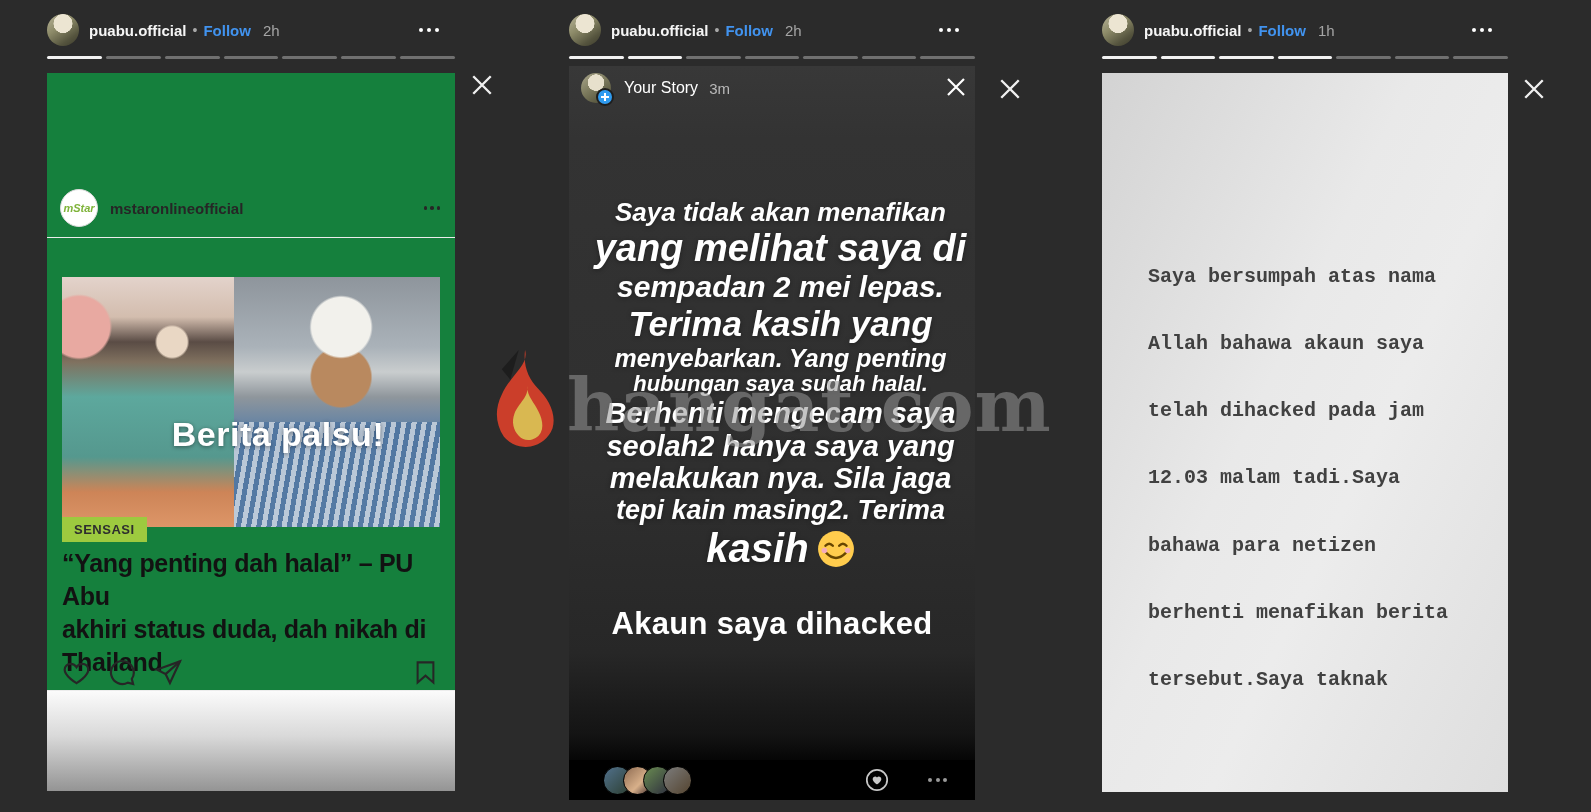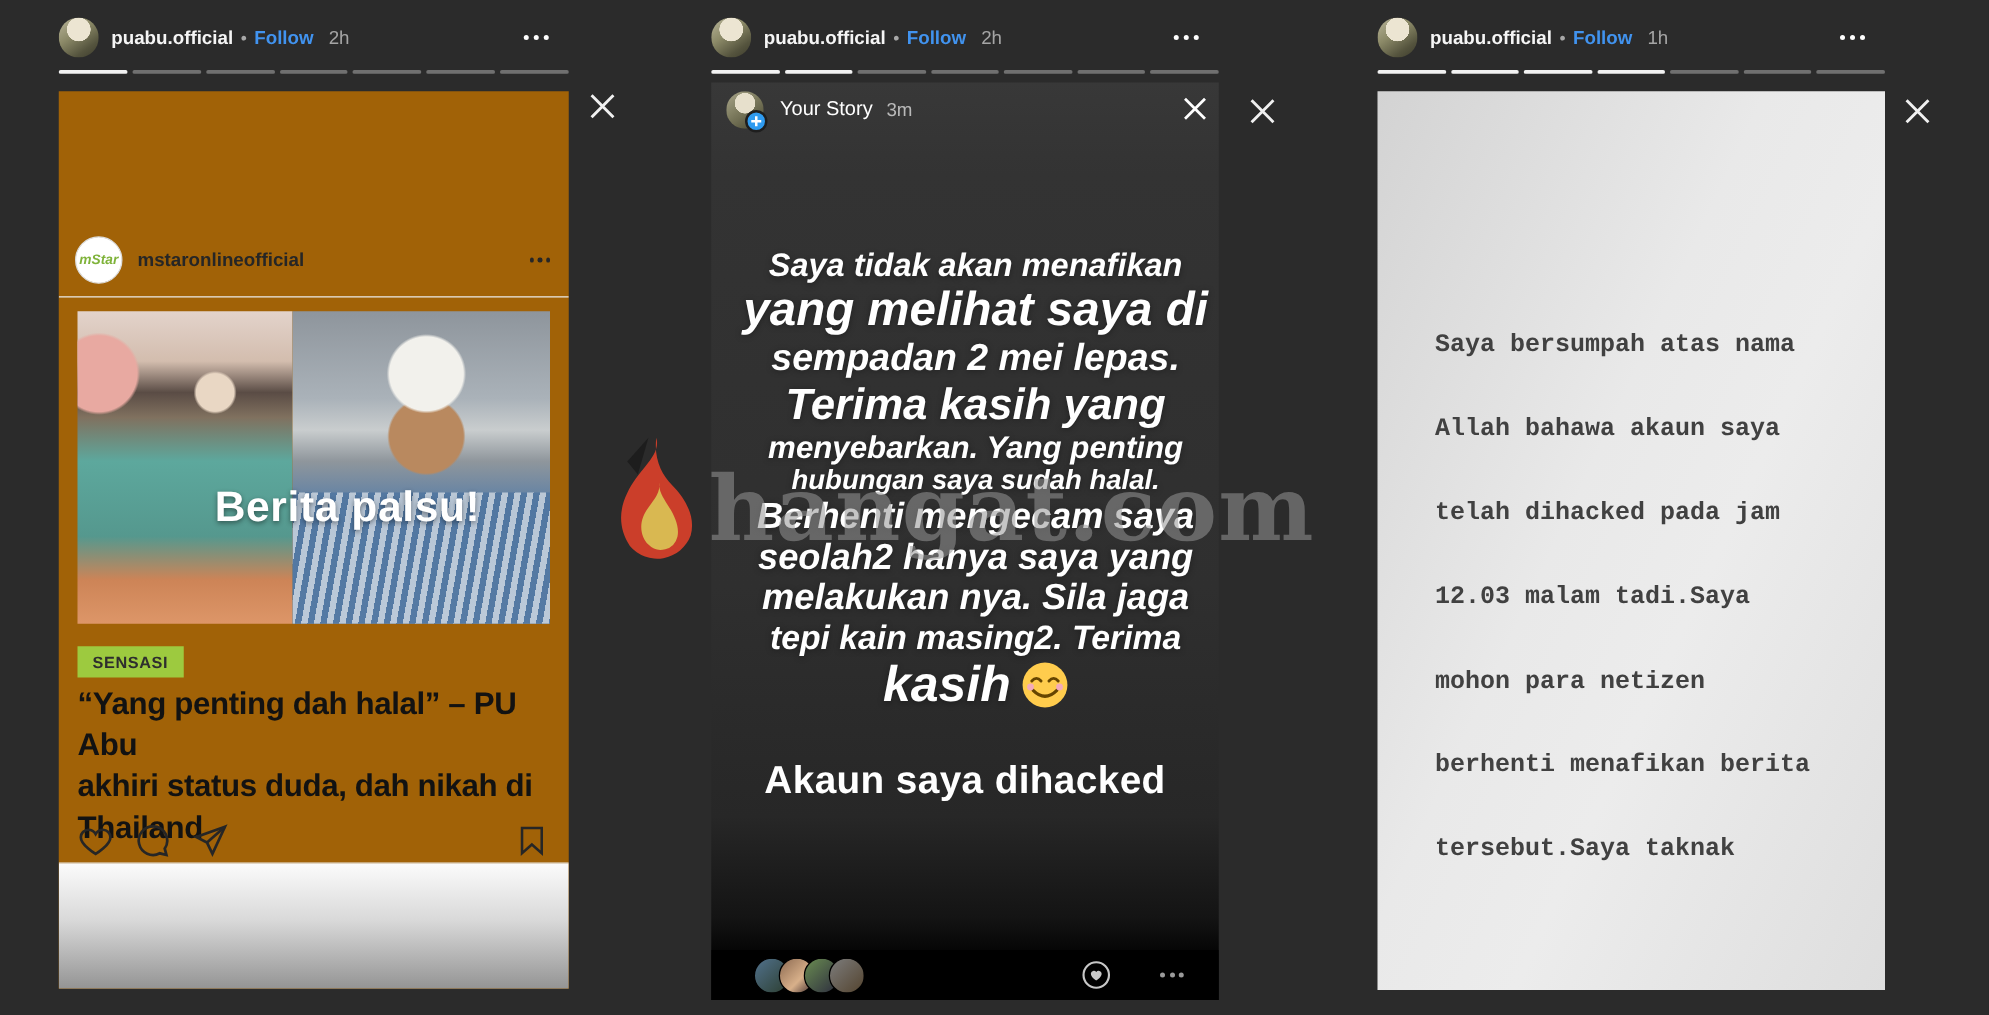--- a/index.html
+++ b/index.html
@@ -25,31 +25,31 @@
   .progress{position:absolute;top:56px;left:0;right:0;height:3px;display:flex;gap:4px;}
   .progress i{flex:1;background:rgba(255,255,255,.33);border-radius:2px;}
   .progress i.fill{background:#f2f2f2;}
 
   
   .close{position:absolute;width:30px;height:30px;background:none;border:none;cursor:pointer;padding:0;z-index:70;}
   .close svg{display:block;}
   .c1{left:468px;top:70px;} .c2{left:996px;top:74px;} .c3{left:1520px;top:74px;}
 
   
-  .card1{position:absolute;top:73px;left:0;right:0;height:718px;background:#a16207;overflow:hidden;}
+  .card1{position:absolute;top:73px;left:0;right:0;height:718px;background:#15803d;overflow:hidden;}
   .post-head{position:absolute;top:112px;left:13px;right:13px;height:46px;display:flex;align-items:center;}
   .mstar-logo{width:36px;height:36px;border-radius:50%;border:1px solid #dcdcdc;background:#fff;
     display:flex;align-items:center;justify-content:center;font-size:11px;font-weight:bold;
     font-style:italic;color:#7fb33a;flex:0 0 36px;}
   .post-uname{margin-left:12px;font-weight:bold;font-size:15px;color:#262626;}
   .pmore{margin-left:auto;background:none;border:none;cursor:pointer;display:flex;gap:3px;padding:6px 2px;}
   .pmore b{width:3.5px;height:3.5px;border-radius:50%;background:#262626;display:block;}
   .ig-divider{position:absolute;left:0;right:0;border-top:1px solid #ececec;}
   .d1{top:164px;} .d2{top:617px;}
-  .post-img{position:absolute;top:176px;left:15px;width:432px;height:250px;display:flex;text-decoration:underline;}
+  .post-img{position:absolute;top:204px;left:15px;width:432px;height:250px;display:flex;text-decoration:underline;}
   .img-left{width:172px;height:100%;
     background:radial-gradient(circle at 64% 26%,#e9d7c4 0 7%,transparent 8%),
     radial-gradient(circle at 10% 20%,#e8a9a1 0 12%,transparent 13%),
     linear-gradient(180deg,#e3d3cb 0%,#d3bdae 16%,#5a4c45 26%,#80715f 34%,#5da89d 48%,#55988e 72%,#cd8457 86%,#dd9668 100%);}
   .img-right{width:206px;height:100%;position:relative;overflow:hidden;
     background:radial-gradient(circle at 52% 20%,#f2f1ec 0 13%,transparent 14%),
     radial-gradient(circle at 52% 40%,#b9895f 0 16%,transparent 17%),
     linear-gradient(180deg,#8e959c 0%,#aab2b9 28%,#c9cdce 38%,#8f969c 48%,#5b7fa6 62%,#6d8fb5 100%);}
   .stripes{position:absolute;left:0;right:0;bottom:0;height:42%;opacity:.8;
     background:repeating-linear-gradient(100deg,#4f75a0 0 5px,#cfd8e2 5px 10px);}
@@ -306,21 +306,21 @@
       <i></i>
       <i></i>
     </div>
 
   <div class="card3">
     <div class="note">
       <div>Saya bersumpah atas nama</div>
       <div>Allah bahawa akaun saya</div>
       <div>telah dihacked pada jam</div>
       <div>12.03 malam tadi.Saya</div>
-      <div>mohon para netizen</div>
+      <div>bahawa para netizen</div>
       <div>berhenti menafikan berita</div>
       <div>tersebut.Saya taknak</div>
       
       
       
       
       
       
       
       

